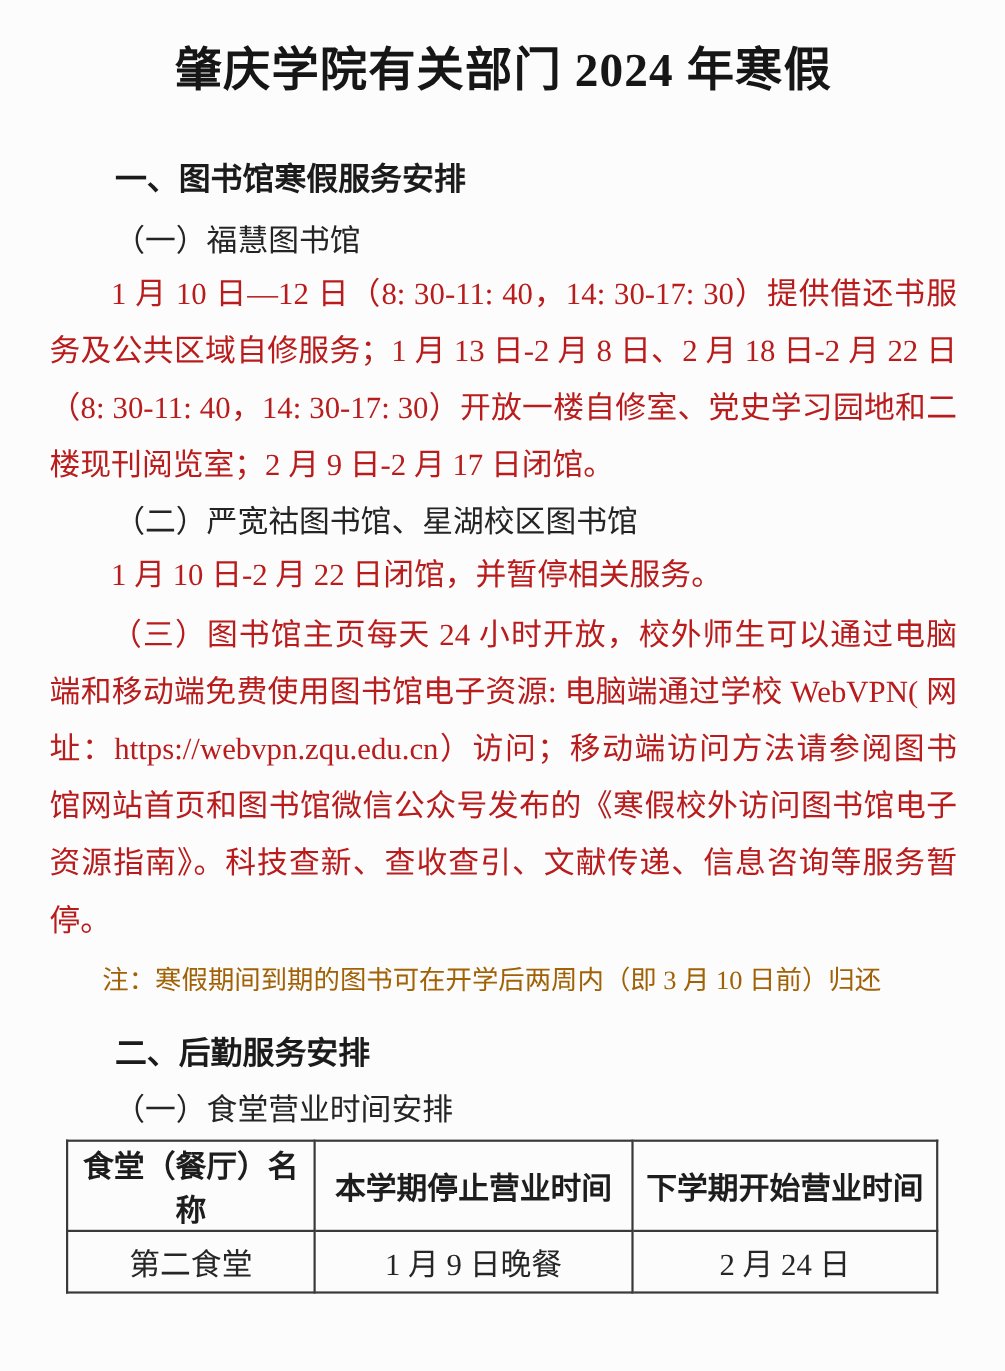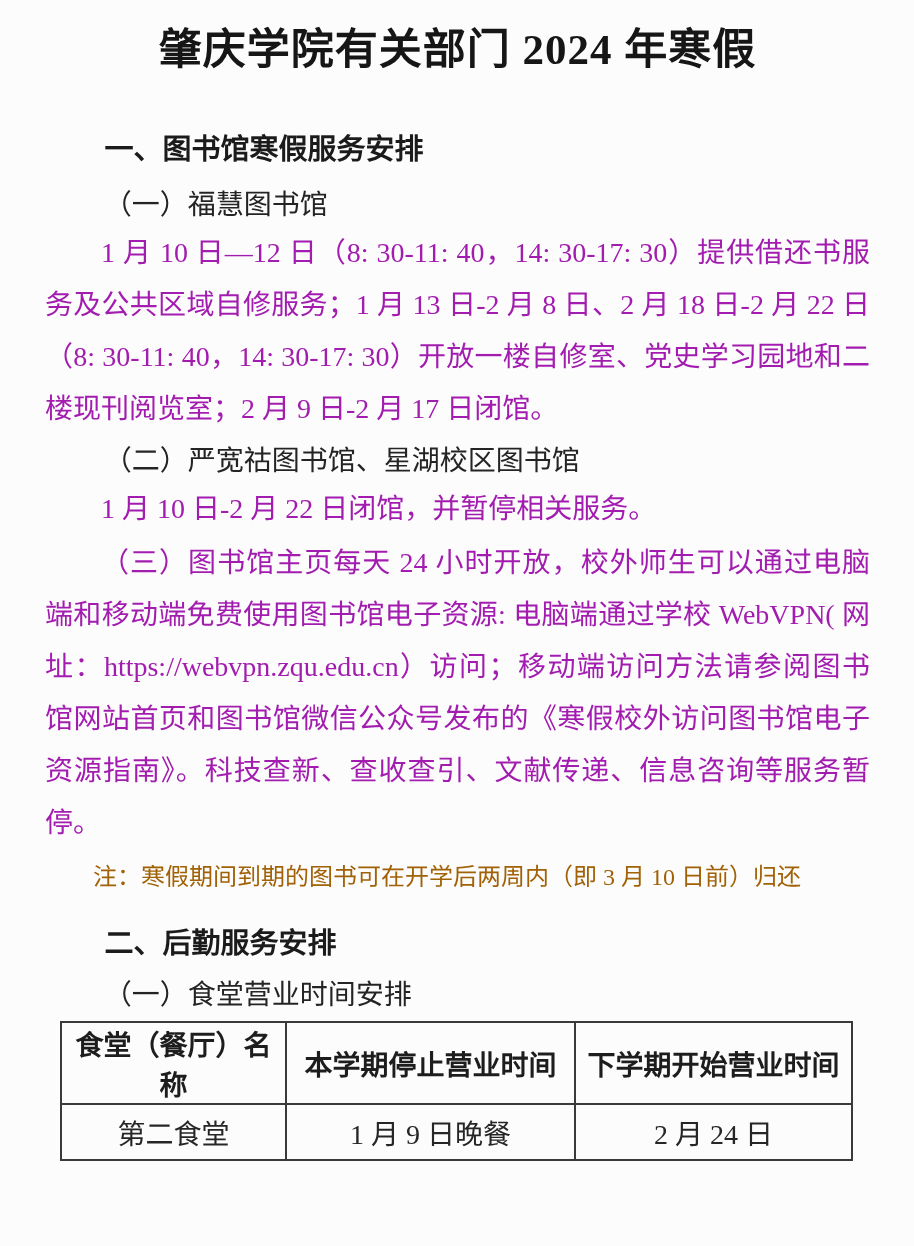--- a/index.html
+++ b/index.html
@@ -2,21 +2,21 @@
 <html lang="zh-CN"><head>
 <meta charset="utf-8">
 <style>
   * { margin:0; padding:0; box-sizing:border-box; }
   html,body { width:914px; height:1246px; overflow:hidden; }
   body {
     background:#fcfcfc;
     color:#222;
     font-family:"Liberation Serif","DejaVu Serif",serif;
   }
-  .page { width:914px; height:1234px; padding:21px 44px 0 45px; }
+  .page { width:914px; height:1234px; padding:36px 44px 0 45px; }
 
   .doc-title {
     text-align:center;
     font-family:"Liberation Serif","DejaVu Serif",serif;
     font-weight:bold;
     font-size:43px;
     line-height:58px;
     letter-spacing:1px;
     color:#161616;
   }
@@ -41,21 +41,21 @@
   .sub-1 { margin-top:20px; }
   .sub-2 { margin-top:8px;  }
   .sub-3 { margin-top:16px; }
 
   .para {
     font-size:28px;
     line-height:52px;
     text-align:justify;
     text-justify:inter-ideograph;
     text-indent:2em;
-    color:#a21caf;
+    color:#b91c1c;
   }
   .para-1 { margin-top:4px; }
   .para-2 { margin-top:4px; }
   .para-3 { margin-top:2px; }
 
   .note {
     margin-top:8px;
     font-size:24px;
     line-height:40px;
     text-indent:2em;

